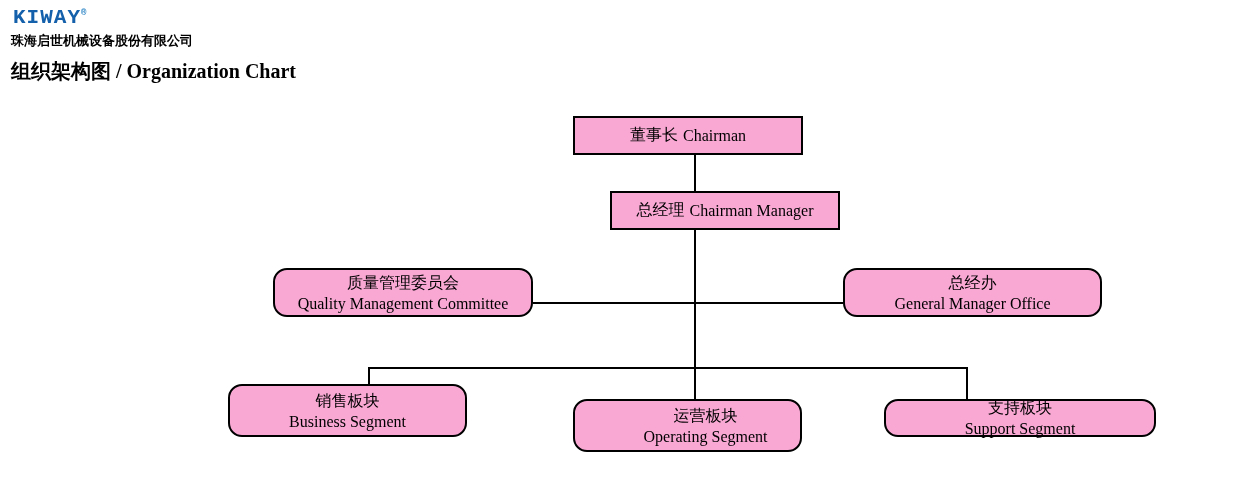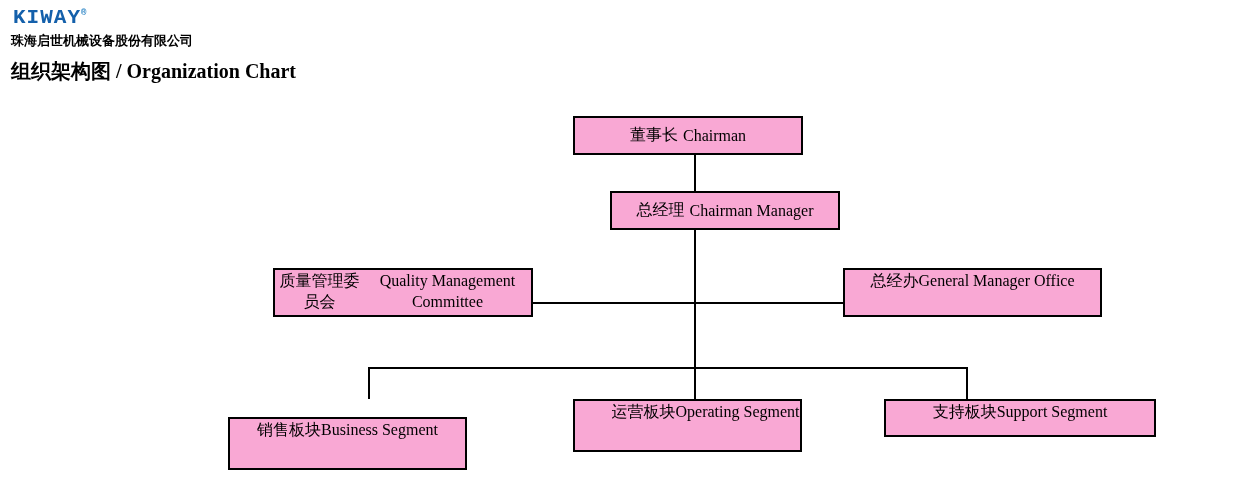--- a/index.html
+++ b/index.html
@@ -58,32 +58,33 @@
     font-size: 16px;
   }
   .node.single {
     display: flex;
     align-items: center;
     justify-content: center;
   }
   .node.single .zh { margin-right: 5px; }
   .node.double {
     display: flex;
-    flex-direction: row;
-    align-items: flex-start;
+    flex-direction: column;
+    align-items: center;
     justify-content: center;
     line-height: 21px;
+    border-radius: 14px;
   }
 
   
   #node-chairman          { left: 573px; top: 116px; width: 230px; height: 39px; }
   #node-general-manager   { left: 573px; top: 191px; width: 230px; height: 39px; margin-left: 37px; }
   #node-quality-committee { left: 273px; top: 268px; width: 260px; height: 49px; }
   #node-gm-office         { left: 843px; top: 268px; width: 259px; height: 49px; }
-  #node-business-segment  { left: 228px; top: 417px; width: 239px; height: 53px; }
+  #node-business-segment  { left: 228px; top: 384px; width: 239px; height: 53px; }
   #node-operating-segment { left: 573px; top: 399px; width: 229px; height: 53px; padding-left: 36px; }
   #node-support-segment   { left: 884px; top: 399px; width: 272px; height: 38px; }
 
   
   .connector { position: absolute; background: #000000; }
   #line-chairman-gm     { left: 694px; top: 155px; width: 2px;   height: 36px; }
   #line-gm-down         { left: 694px; top: 229px; width: 2px;   height: 170px; }
   #line-mid-horizontal  { left: 533px; top: 302px; width: 310px; height: 2px; }
   #line-bottom-rail     { left: 368px; top: 367px; width: 600px; height: 2px; }
   #line-drop-left       { left: 368px; top: 368px; width: 2px;   height: 31px; }

